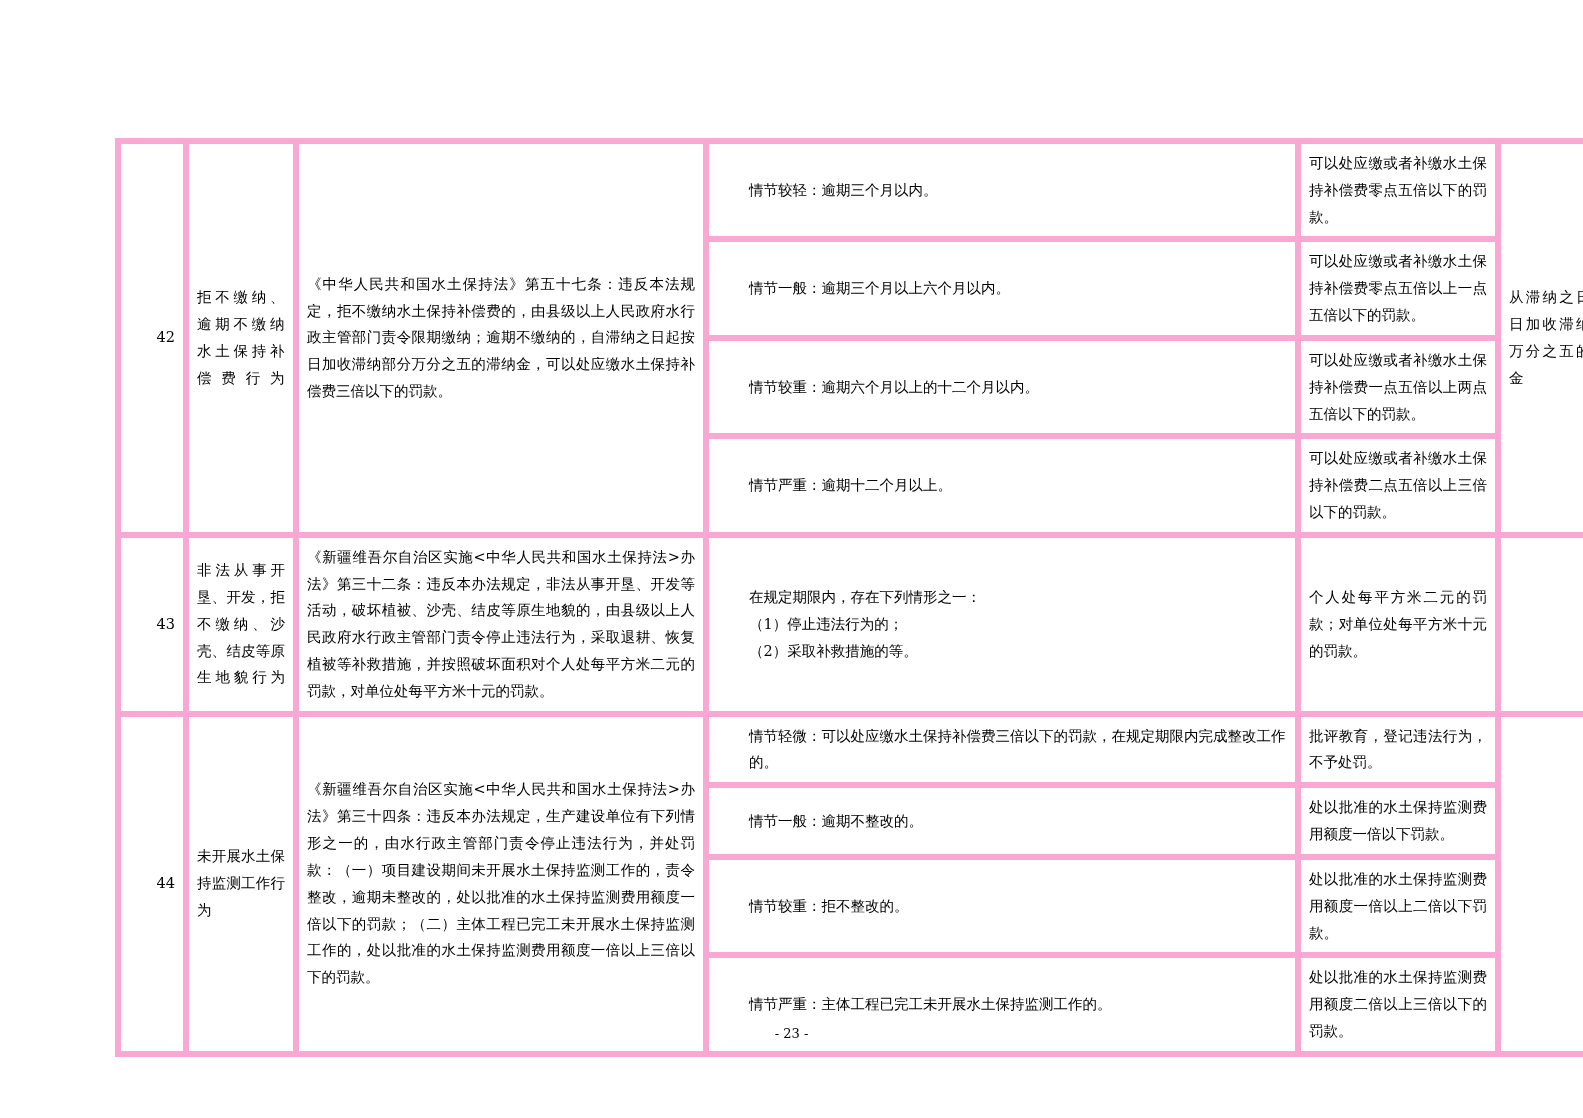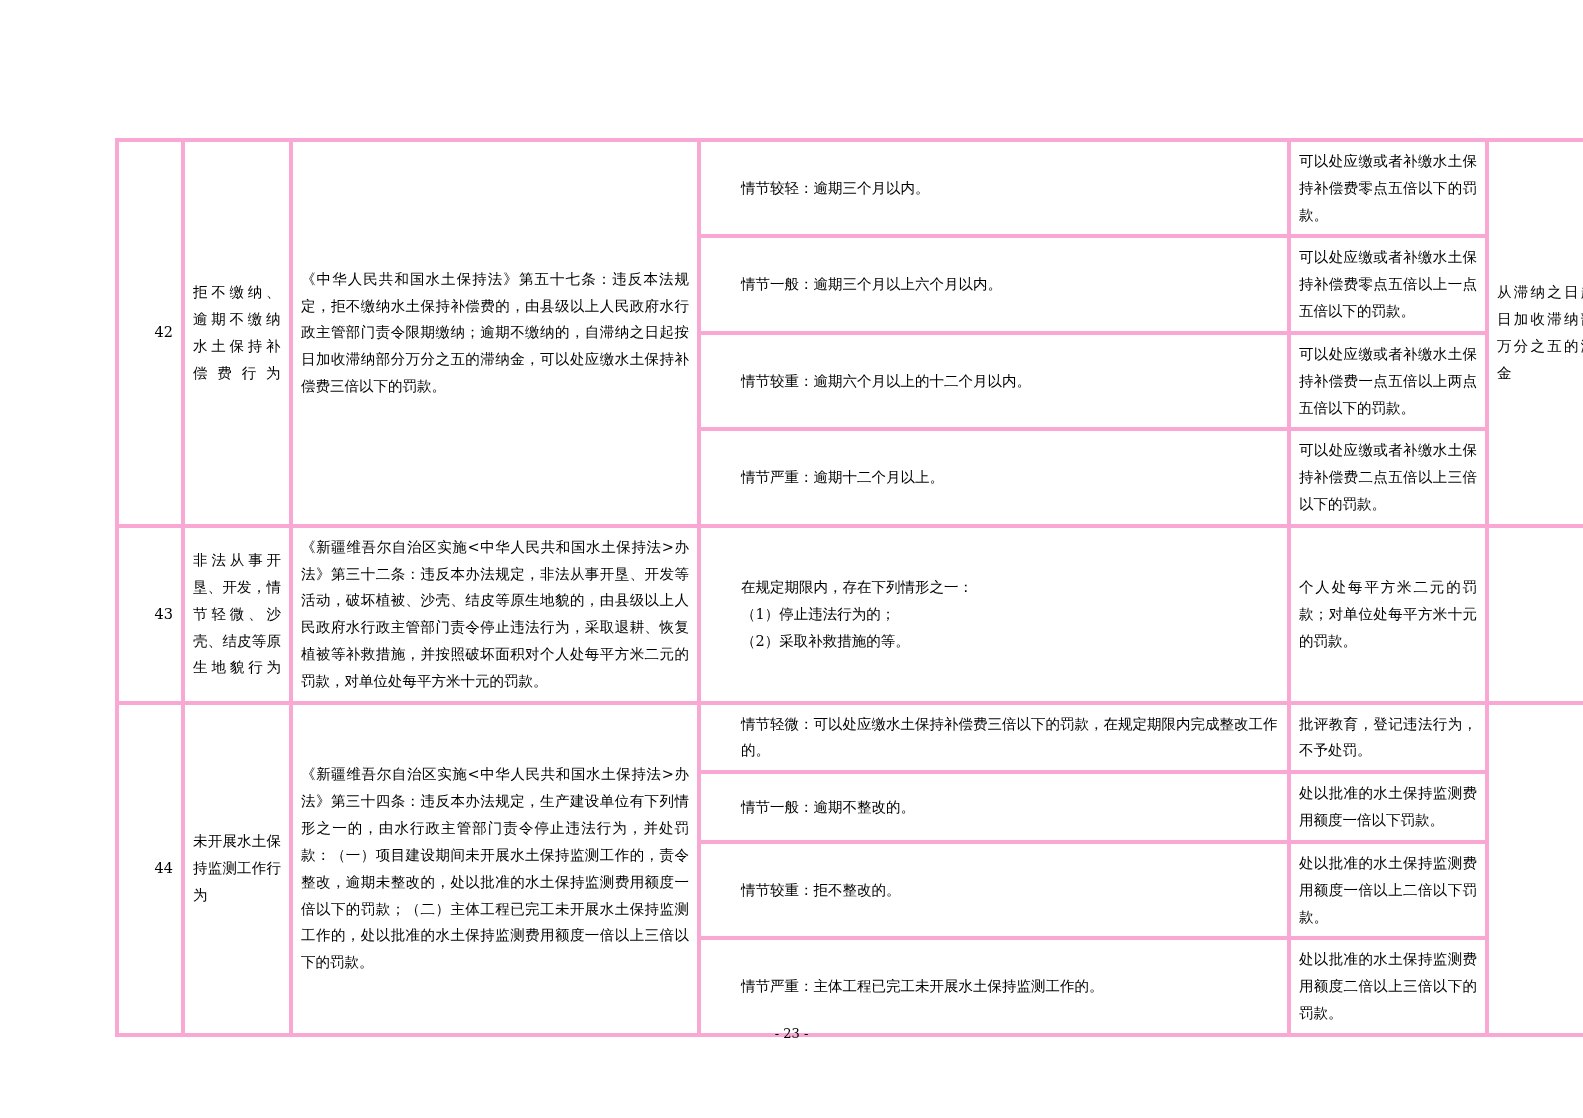--- a/index.html
+++ b/index.html
@@ -23,21 +23,21 @@
   }
   .doc-table {
     position: absolute;
     left: 115px;
     top: 138px;
     width: 1353px;
     border-collapse: collapse;
     table-layout: fixed;
   }
   .doc-table td {
-    border: 4px solid #f9a8d4;
+    border: 6px solid #f9a8d4;
     vertical-align: middle;
     padding: 6px 8px;
     font-size: 14.5px;
     line-height: 1.85;
     font-family: "DejaVu Serif", "Liberation Serif", serif;
   }
   td.c-num {
     width: 46px;
     text-align: right;
     vertical-align: middle;
@@ -110,21 +110,21 @@
         <td class="c-circumstance">情节较重：逾期六个月以上的十二个月以内。</td>
         <td class="c-standard">可以处应缴或者补缴水土保持补偿费一点五倍以上两点五倍以下的罚款。</td>
       </tr>
       <tr>
         <td class="c-circumstance">情节严重：逾期十二个月以上。</td>
         <td class="c-standard">可以处应缴或者补缴水土保持补偿费二点五倍以上三倍以下的罚款。</td>
       </tr>
 
       <tr>
         <td class="c-num">43</td>
-        <td class="c-behavior">非法从事开垦、开发，情节轻微、沙壳、结皮等原生地貌行为</td>
+        <td class="c-behavior">非法从事开垦、开发，拒不缴纳、沙壳、结皮等原生地貌行为</td>
         <td class="c-basis">《新疆维吾尔自治区实施&lt;中华人民共和国水土保持法&gt;办法》第三十二条：违反本办法规定，非法从事开垦、开发等活动，破坏植被、沙壳、结皮等原生地貌的，由县级以上人民政府水行政主管部门责令停止违法行为，采取退耕、恢复植被等补救措施，并按照破坏面积对个人处每平方米二元的罚款，对单位处每平方米十元的罚款。</td>
         <td class="c-circumstance" style="white-space: pre-line;">在规定期限内，存在下列情形之一：
 （1）停止违法行为的；
 （2）采取补救措施的等。</td>
         <td class="c-standard">个人处每平方米二元的罚款；对单位处每平方米十元的罚款。</td>
         <td class="c-other"></td>
       </tr>
 
       <tr>
         <td class="c-num" rowspan="4">44</td>

